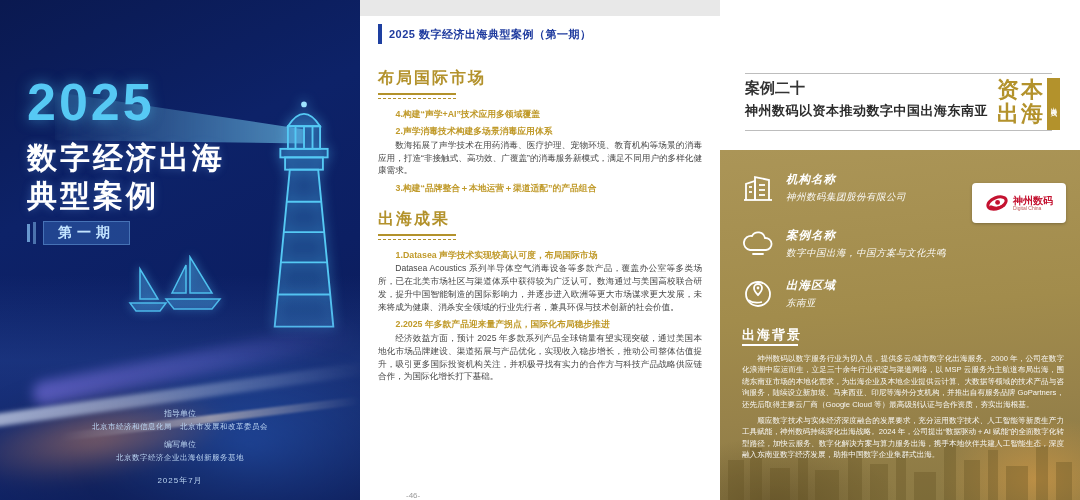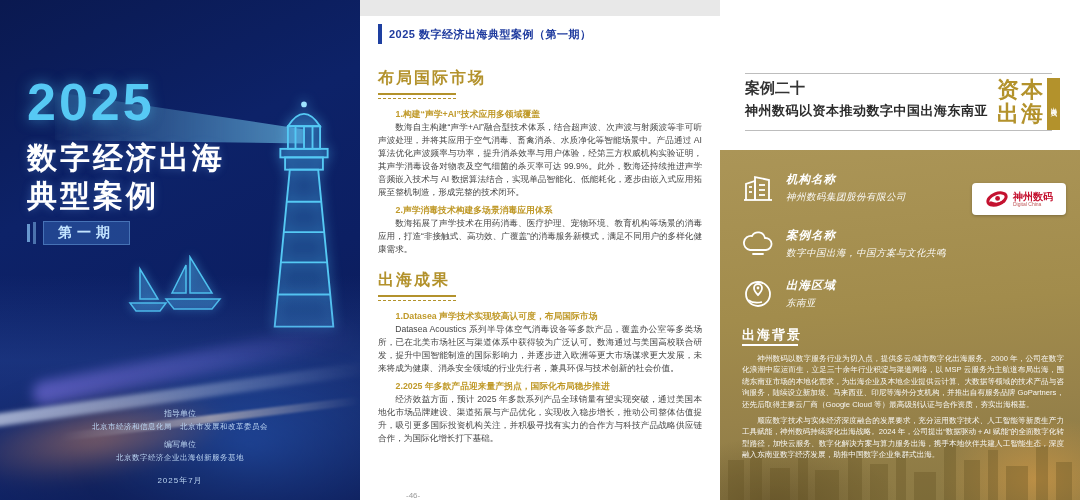--- a/index.html
+++ b/index.html
@@ -89,21 +89,21 @@
   .gold::before{content:"";position:absolute;inset:0;
       background:radial-gradient(140px 90px at 88% 94%,rgba(226,160,70,.55),rgba(226,160,70,0) 70%),
                  radial-gradient(180px 100px at 15% 102%,rgba(60,45,18,.4),rgba(60,45,18,0) 70%);}
   .skyline{position:absolute;left:0;right:0;bottom:0;height:70px;opacity:.30;}
   .inforow{position:absolute;left:22px;font-style:italic;}
   .r1{top:22px;} .r2{top:78px;} .r3{top:128px;}
   .inforow .ric{position:absolute;left:0;top:0;width:32px;height:32px;}
   .inforow .rtext{margin-left:44px;}
   .inforow .rlabel{font-size:11.5px;font-weight:bold;color:#ffffff;letter-spacing:1px;}
   .inforow .rvalue{font-size:9.5px;color:rgba(255,255,255,.95);margin-top:4px;letter-spacing:.5px;}
-  .logo-box{position:absolute;right:14px;top:33px;width:94px;height:32px;background:#ffffff;
+  .logo-box{position:absolute;right:14px;top:33px;width:94px;height:40px;background:#ffffff;
       border-radius:4px;display:flex;align-items:center;justify-content:center;gap:4px;
       box-shadow:0 1px 3px rgba(0,0,0,.25);}
   .logo-cn{font-size:10px;font-weight:bold;color:#c41230;line-height:1.1;}
   .logo-en{font-size:5px;color:#c05858;line-height:1.1;}
   .bg-head{position:absolute;left:22px;top:176px;font-size:13px;font-weight:bold;
       color:#ffffff;letter-spacing:2px;}
   .bg-rule{position:absolute;left:22px;top:194px;width:56px;height:2px;background:#ffffff;}
   .bg-paras{position:absolute;left:22px;right:16px;top:203px;}
   .bg-paras p{font-size:7.6px;line-height:1.5;color:rgba(255,255,255,.93);
       text-align:justify;text-indent:2em;margin:0 0 5px 0;}
@@ -172,26 +172,26 @@
 
   <section class="mid">
     <div class="mid-header">
       <div class="vbar"></div>
       <div class="htxt">2025 数字经济出海典型案例（第一期）</div>
     </div>
 
     <div class="gold-h">布局国际市场</div>
     <div class="gold-rule"></div>
 
-    <div class="sub">1.构建“声学+AI”技术应用多领域覆盖</div>
-    <p class="para">数海自主构建“声学+AI”融合型技术体系，结合超声波、次声波与射频波等非可听声波处理，并将其应用于空气消毒、畜禽消杀、水质净化等智能场景中。产品通过 AI 算法优化声波频率与功率，提升消杀效率与用户体验，经第三方权威机构实验证明，其声学消毒设备对物表及空气细菌的杀灭率可达 99.9%。此外，数海还持续推进声学音频嵌入技术与 AI 数据算法结合，实现单品智能化、低能耗化，逐步由嵌入式应用拓展至整机制造，形成完整的技术闭环。</p>
+    <div class="sub">4.构建“声学+AI”技术应用多领域覆盖</div>
 
     <div class="sub">2.声学消毒技术构建多场景消毒应用体系</div>
     <p class="para">数海拓展了声学技术在用药消毒、医疗护理、宠物环境、教育机构等场景的消毒应用，打造“非接触式、高功效、广覆盖”的消毒服务新模式，满足不同用户的多样化健康需求。</p>
 
+    <div class="sub">3.构建“品牌整合＋本地运营＋渠道适配”的产品组合</div>
 
     <div class="gold-h">出海成果</div>
     <div class="gold-rule"></div>
 
     <div class="sub">1.Datasea 声学技术实现较高认可度，布局国际市场</div>
     <p class="para">Datasea Acoustics 系列半导体空气消毒设备等多款产品，覆盖办公室等多类场所，已在北美市场社区与渠道体系中获得较为广泛认可。数海通过与美国高校联合研发，提升中国智能制造的国际影响力，并逐步进入欧洲等更大市场谋求更大发展，未来将成为健康、消杀安全领域的行业先行者，兼具环保与技术创新的社会价值。</p>
 
     <div class="sub">2.2025 年多款产品迎来量产拐点，国际化布局稳步推进</div>
     <p class="para">经济效益方面，预计 2025 年多款系列产品全球销量有望实现突破，通过美国本地化市场品牌建设、渠道拓展与产品优化，实现收入稳步增长，推动公司整体估值提升，吸引更多国际投资机构关注，并积极寻找有实力的合作方与科技产品战略供应链合作，为国际化增长打下基础。</p>
 

